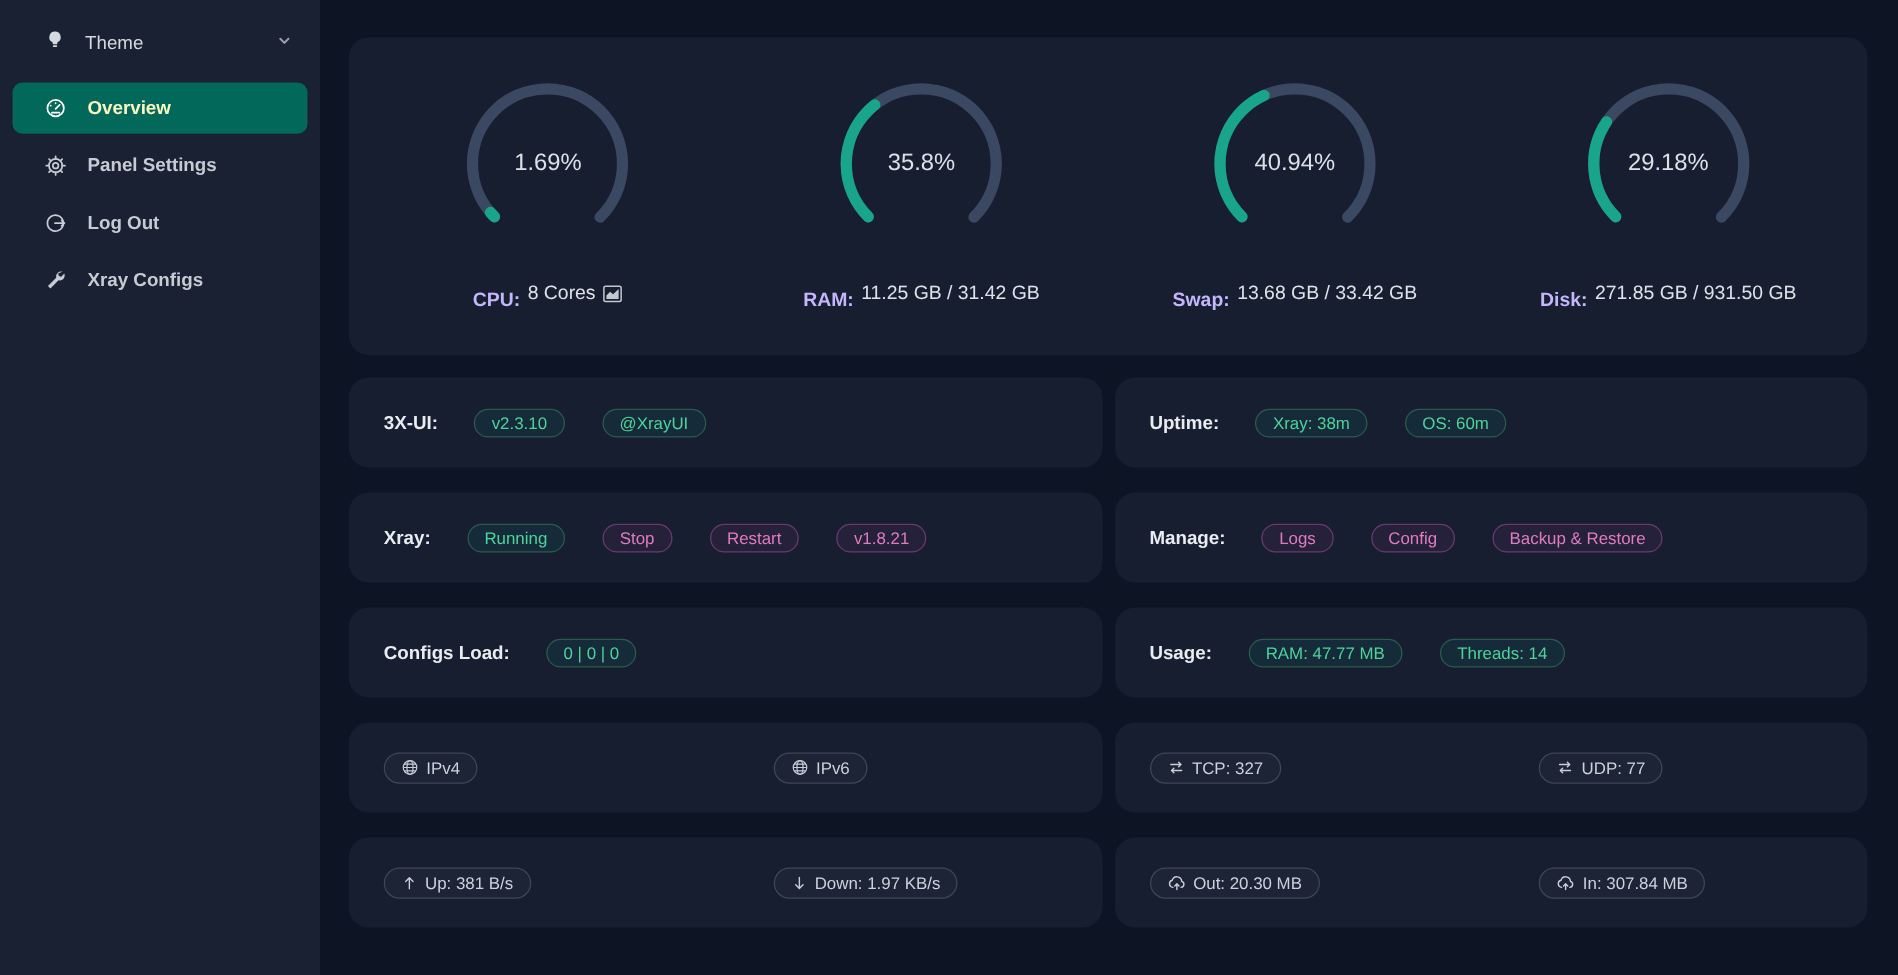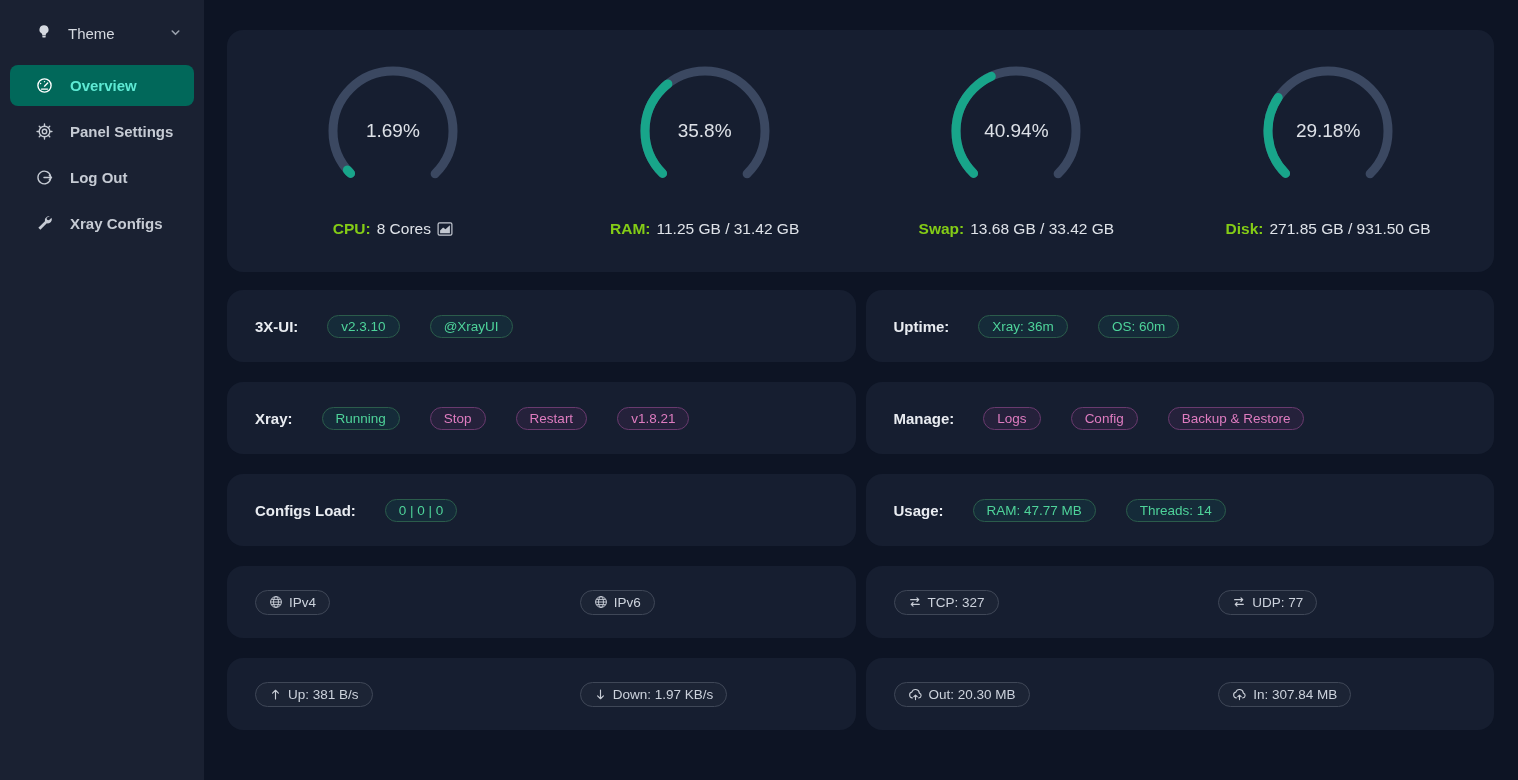--- a/index.html
+++ b/index.html
@@ -5,35 +5,35 @@
   * { margin:0; padding:0; box-sizing:border-box; }
   html,body { width:1518px; height:780px; overflow:hidden; }
   body {
     font-family:"Liberation Sans", sans-serif;
     background:#0d1424;
     color:#dfe3e9;
     display:flex;
   }
 
   
-  .sidebar { width:204px; flex-shrink:0; background:#1a2132; height:100%; padding-top:14px; }
+  .sidebar { width:256px; flex-shrink:0; background:#1a2132; height:100%; padding-top:14px; }
   .theme-row {
     display:flex; align-items:center; gap:16px;
     padding:10px 22px 10px 36px; margin-bottom:12px;
     color:#d5d9e0; font-size:15px; cursor:pointer;
   }
   .theme-row .chev { margin-left:auto; color:#9aa1ad; }
   .menu-item {
     display:flex; align-items:center; gap:17px;
     padding:12px 18px 12px 36px; margin:5px 0;
     color:#c6cbd4; font-size:15px; font-weight:700; cursor:pointer;
   }
   .menu-item .mi-icon { display:flex; color:#c6cbd4; }
   .menu-item.active {
-    background:#01685a; color:#5eead4; border-radius:8px;
+    background:#01685a; color:#fef9c3; border-radius:8px;
     margin:5px 10px; padding:12px 18px 12px 26px;
   }
   .menu-item.active .mi-icon { color:#ffffff; }
 
   
   .main { flex:1; padding:30px 24px 0 23px; display:flex; flex-direction:column; }
   .card { background:#161e30; border-radius:16px; }
 
   
   .gauges-card {
@@ -45,21 +45,21 @@
   .gauge-wrap svg { width:146px; height:146px; display:block; }
   .gauge-wrap circle { fill:none; stroke-width:9; stroke-linecap:round;
     transform:rotate(135deg); transform-origin:50% 50%; }
   .gauge-wrap .track { stroke:#3b4861; stroke-dasharray:282.74 376.99; }
   .gauge-wrap .prog  { stroke:#18a58a; }
   .gauge-value {
     position:absolute; inset:0; display:flex; align-items:center; justify-content:center;
     font-size:19px; color:#dde1e7;
   }
   .gauge-label { margin-top:16px; font-size:15.5px; color:#dfe3e9; display:flex; align-items:center; gap:6px; }
-  .gauge-label b { color:#84cc16; }
+  .gauge-label b { color:#c4b5fd;margin-top:12px; }
   .chart-icon { color:#c3c8d1; display:flex; cursor:pointer; }
 
   
   .rows { display:grid; grid-template-columns:1fr 1fr; column-gap:10px; row-gap:20px; }
   .info-card { height:72px; display:flex; align-items:center; padding:0 28px;gap:21px; }
   .card-label { font-weight:700; font-size:15px; color:#e9ecf1; margin-right:8px; white-space:nowrap; }
 
   .tag {
     display:inline-flex; align-items:center; gap:6px;
     border:1px solid; border-radius:999px;
@@ -206,21 +206,21 @@
 
   <div class="rows">
 
     <div class="card info-card">
       <span class="card-label">3X-UI:</span>
       <span class="tag green">v2.3.10</span>
       <span class="tag green clickable">@XrayUI</span>
     </div>
     <div class="card info-card">
       <span class="card-label">Uptime:</span>
-      <span class="tag green">Xray: 36m</span>
+      <span class="tag green">Xray: 38m</span>
       <span class="tag green">OS: 60m</span>
     </div>
 
     <div class="card info-card">
       <span class="card-label">Xray:</span>
       <span class="tag green">Running</span>
       <span class="tag pink clickable">Stop</span>
       <span class="tag pink clickable">Restart</span>
       <span class="tag pink clickable">v1.8.21</span>
     </div>

